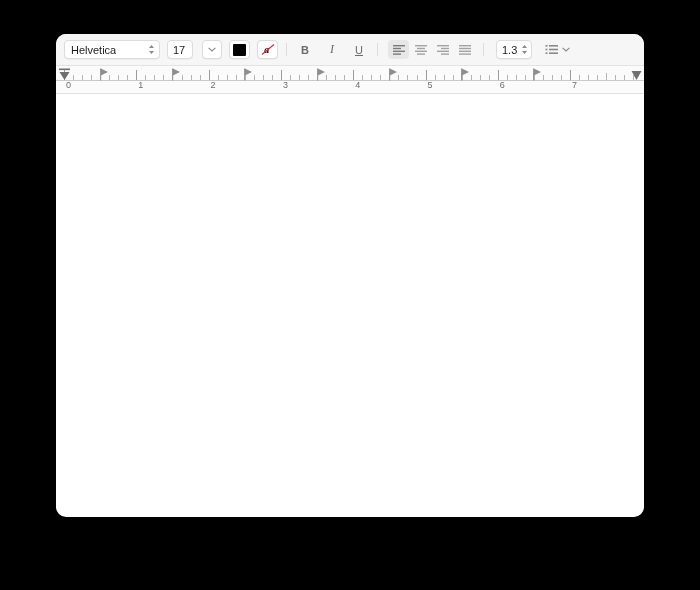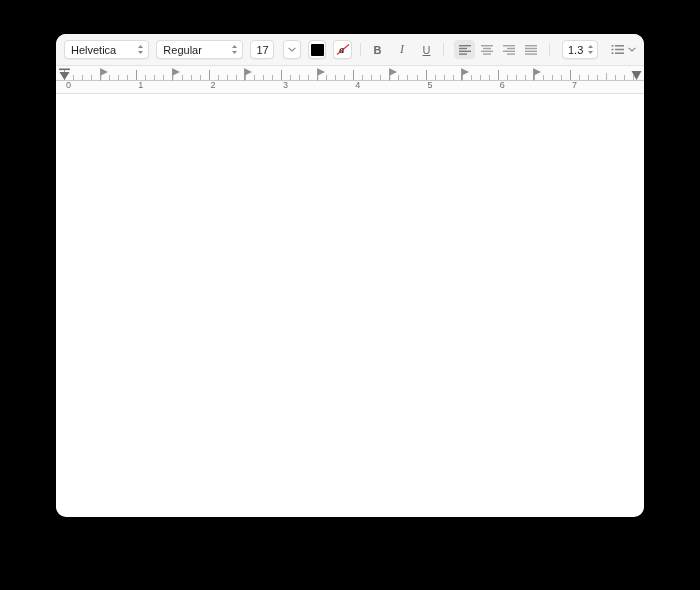--- a/index.html
+++ b/index.html
@@ -252,29 +252,20 @@
       <div class="control combo" id="font-family-combo">
         <span class="label">Helvetica</span>
         <span class="stepper">
           <svg width="7" height="11" viewBox="0 0 7 11">
               <path d="M3.5 1 L6 4 L1 4 Z" fill="#8a8a8a"></path>
               <path d="M3.5 10 L6 7 L1 7 Z" fill="#8a8a8a"></path>
             </svg>
         </span>
       </div>
 
-      <div class="control combo" id="font-style-combo">
-        <span class="label">Regular</span>
-        <span class="stepper">
-          <svg width="7" height="11" viewBox="0 0 7 11">
-              <path d="M3.5 1 L6 4 L1 4 Z" fill="#8a8a8a"></path>
-              <path d="M3.5 10 L6 7 L1 7 Z" fill="#8a8a8a"></path>
-            </svg>
-        </span>
-      </div>
 
       <div class="control" id="font-size-field">
         <span>17</span>
       </div>
 
       <div class="control sizebtn">
         <svg width="8" height="5" viewBox="0 0 8 5">
             <path d="M0.6 0.8 L4 4 L7.4 0.8" stroke="#8a8a8a" stroke-width="1.1" fill="none"></path>
           </svg>
       </div>

